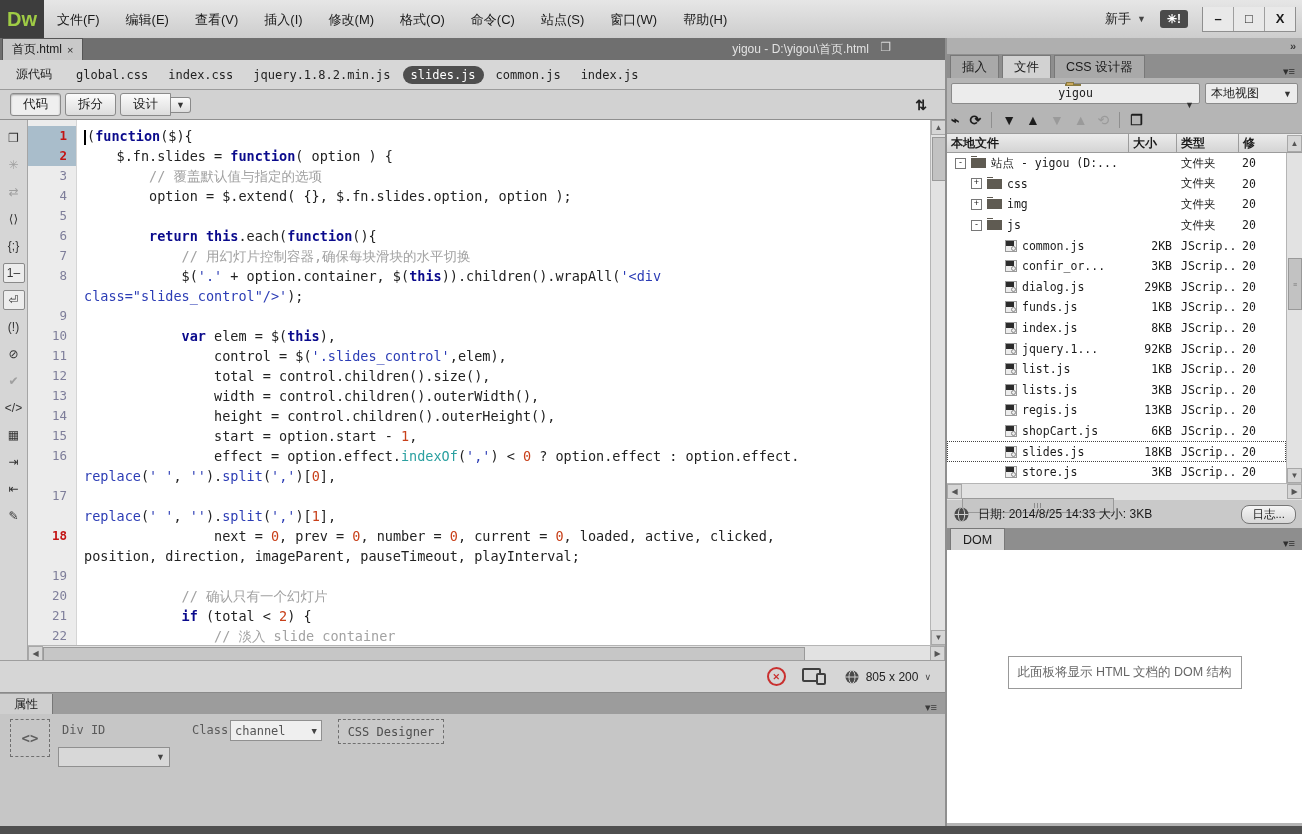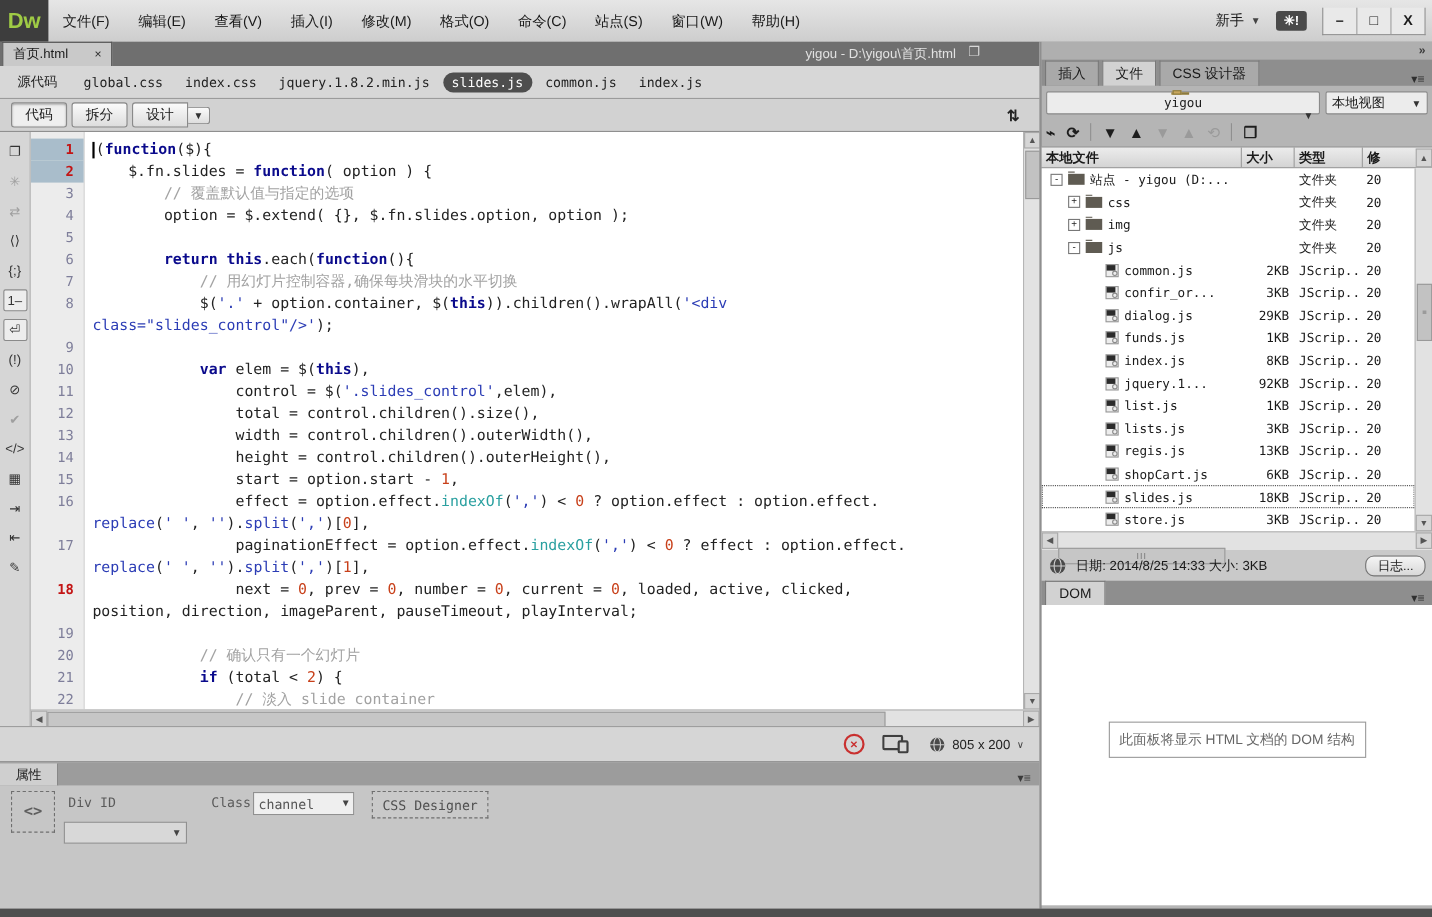--- a/index.html
+++ b/index.html
@@ -18,21 +18,21 @@
   .workspace{display:flex;align-items:center;gap:6px;}
   .caret-down{font-size:9px;color:#444;}
   .alertbtn{background:#4A4A4A;color:#fff;font-weight:bold;border-radius:3px;padding:2px 7px;font-size:12px;}
   .winbtns{display:flex;background:#E9E9E9;border:1px solid #8f8f8f;border-top:none;}
   .winbtn{width:30px;height:24px;display:flex;align-items:center;justify-content:center;
           border-left:1px solid #9f9f9f;font-weight:bold;font-size:13px;}
   .winbtn:first-child{border-left:none;}
 
   
   .tabstrip{left:0;top:38px;width:945px;height:22px;background:#6F6F6F;display:flex;align-items:flex-end;}
-  .doctab{background:#C9C9C9;height:21px;margin-left:2px;padding:0 9px;display:flex;align-items:center;gap:24px;
+  .doctab{background:#C9C9C9;height:21px;margin-left:2px;padding:0 9px;display:flex;align-items:center;gap:5px;
           font-size:12px;border:1px solid #555;border-bottom:none;}
   .tabclose{color:#333;font-size:11px;}
   .doctitle{position:absolute;right:76px;top:3px;color:#E2E2E2;font-size:12px;}
   .restore-ico{position:absolute;right:54px;top:2px;color:#D8D8D8;font-size:12px;}
 
   
   .relatedbar{left:0;top:60px;width:1020px;height:30px;background:#D7D7D7;border-bottom:1px solid #9b9b9b;
               display:flex;align-items:center;gap:8px;padding-left:8px;box-sizing:border-box;}
   .rf{font-size:12px;padding:2px 8px;color:#222;}
   .rf.src{font-family:"Liberation Sans",sans-serif;}
@@ -259,21 +259,21 @@
         <div class="crow"><span class="ln"></span><span class="ct"><span class="tk-s">class="slides_control"/&gt;'</span><span class="tk-p">);</span></span></div>
         <div class="crow"><span class="ln">9</span><span class="ct"></span></div>
         <div class="crow"><span class="ln">10</span><span class="ct"><span class="tk-p">            </span><span class="tk-k">var</span><span class="tk-p"> elem = $(</span><span class="tk-k">this</span><span class="tk-p">),</span></span></div>
         <div class="crow"><span class="ln">11</span><span class="ct"><span class="tk-p">                control = $(</span><span class="tk-s">'.slides_control'</span><span class="tk-p">,elem),</span></span></div>
         <div class="crow"><span class="ln">12</span><span class="ct"><span class="tk-p">                total = control.children().size(),</span></span></div>
         <div class="crow"><span class="ln">13</span><span class="ct"><span class="tk-p">                width = control.children().outerWidth(),</span></span></div>
         <div class="crow"><span class="ln">14</span><span class="ct"><span class="tk-p">                height = control.children().outerHeight(),</span></span></div>
         <div class="crow"><span class="ln">15</span><span class="ct"><span class="tk-p">                start = option.start - </span><span class="tk-n2">1</span><span class="tk-p">,</span></span></div>
         <div class="crow"><span class="ln">16</span><span class="ct"><span class="tk-p">                effect = option.effect.</span><span class="tk-m">indexOf</span><span class="tk-p">(</span><span class="tk-s">','</span><span class="tk-p">) &lt; </span><span class="tk-n2">0</span><span class="tk-p"> ? option.effect : option.effect.</span></span></div>
         <div class="crow"><span class="ln"></span><span class="ct"><span class="tk-s">replace</span><span class="tk-p">(</span><span class="tk-s">' '</span><span class="tk-p">, </span><span class="tk-s">''</span><span class="tk-p">).</span><span class="tk-s">split</span><span class="tk-p">(</span><span class="tk-s">','</span><span class="tk-p">)[</span><span class="tk-n2">0</span><span class="tk-p">],</span></span></div>
-        <div class="crow"><span class="ln">17</span><span class="ct"><span class="tk-p">                paginationEffect = option.effect.</span><span class="tk-m">indexOf</span><span class="tk-p">(</span><span class="tk-s">','</span><span class="tk-p">) &lt; </span><span class="tk-n2">0</span><span class="tk-p"> ? effect : option.effect.</span></span></div>
+        <div class="crow"><span class="ln">17</span></div>
         <div class="crow"><span class="ln"></span><span class="ct"><span class="tk-s">replace</span><span class="tk-p">(</span><span class="tk-s">' '</span><span class="tk-p">, </span><span class="tk-s">''</span><span class="tk-p">).</span><span class="tk-s">split</span><span class="tk-p">(</span><span class="tk-s">','</span><span class="tk-p">)[</span><span class="tk-n2">1</span><span class="tk-p">],</span></span></div>
         <div class="crow"><span class="ln red">18</span><span class="ct"><span class="tk-p">                next = </span><span class="tk-n2">0</span><span class="tk-p">, prev = </span><span class="tk-n2">0</span><span class="tk-p">, number = </span><span class="tk-n2">0</span><span class="tk-p">, current = </span><span class="tk-n2">0</span><span class="tk-p">, loaded, active, clicked,</span></span></div>
         <div class="crow"><span class="ln"></span><span class="ct"><span class="tk-p">position, direction, imageParent, pauseTimeout, playInterval;</span></span></div>
         <div class="crow"><span class="ln">19</span><span class="ct"></span></div>
         <div class="crow"><span class="ln">20</span><span class="ct"><span class="tk-c">            // 确认只有一个幻灯片</span></span></div>
         <div class="crow"><span class="ln">21</span><span class="ct"><span class="tk-p">            </span><span class="tk-k">if</span><span class="tk-p"> (total &lt; </span><span class="tk-n2">2</span><span class="tk-p">) {</span></span></div>
         <div class="crow"><span class="ln">22</span><span class="ct"><span class="tk-c">                // 淡入 slide container</span></span></div>
       </div>
   </div>
 

